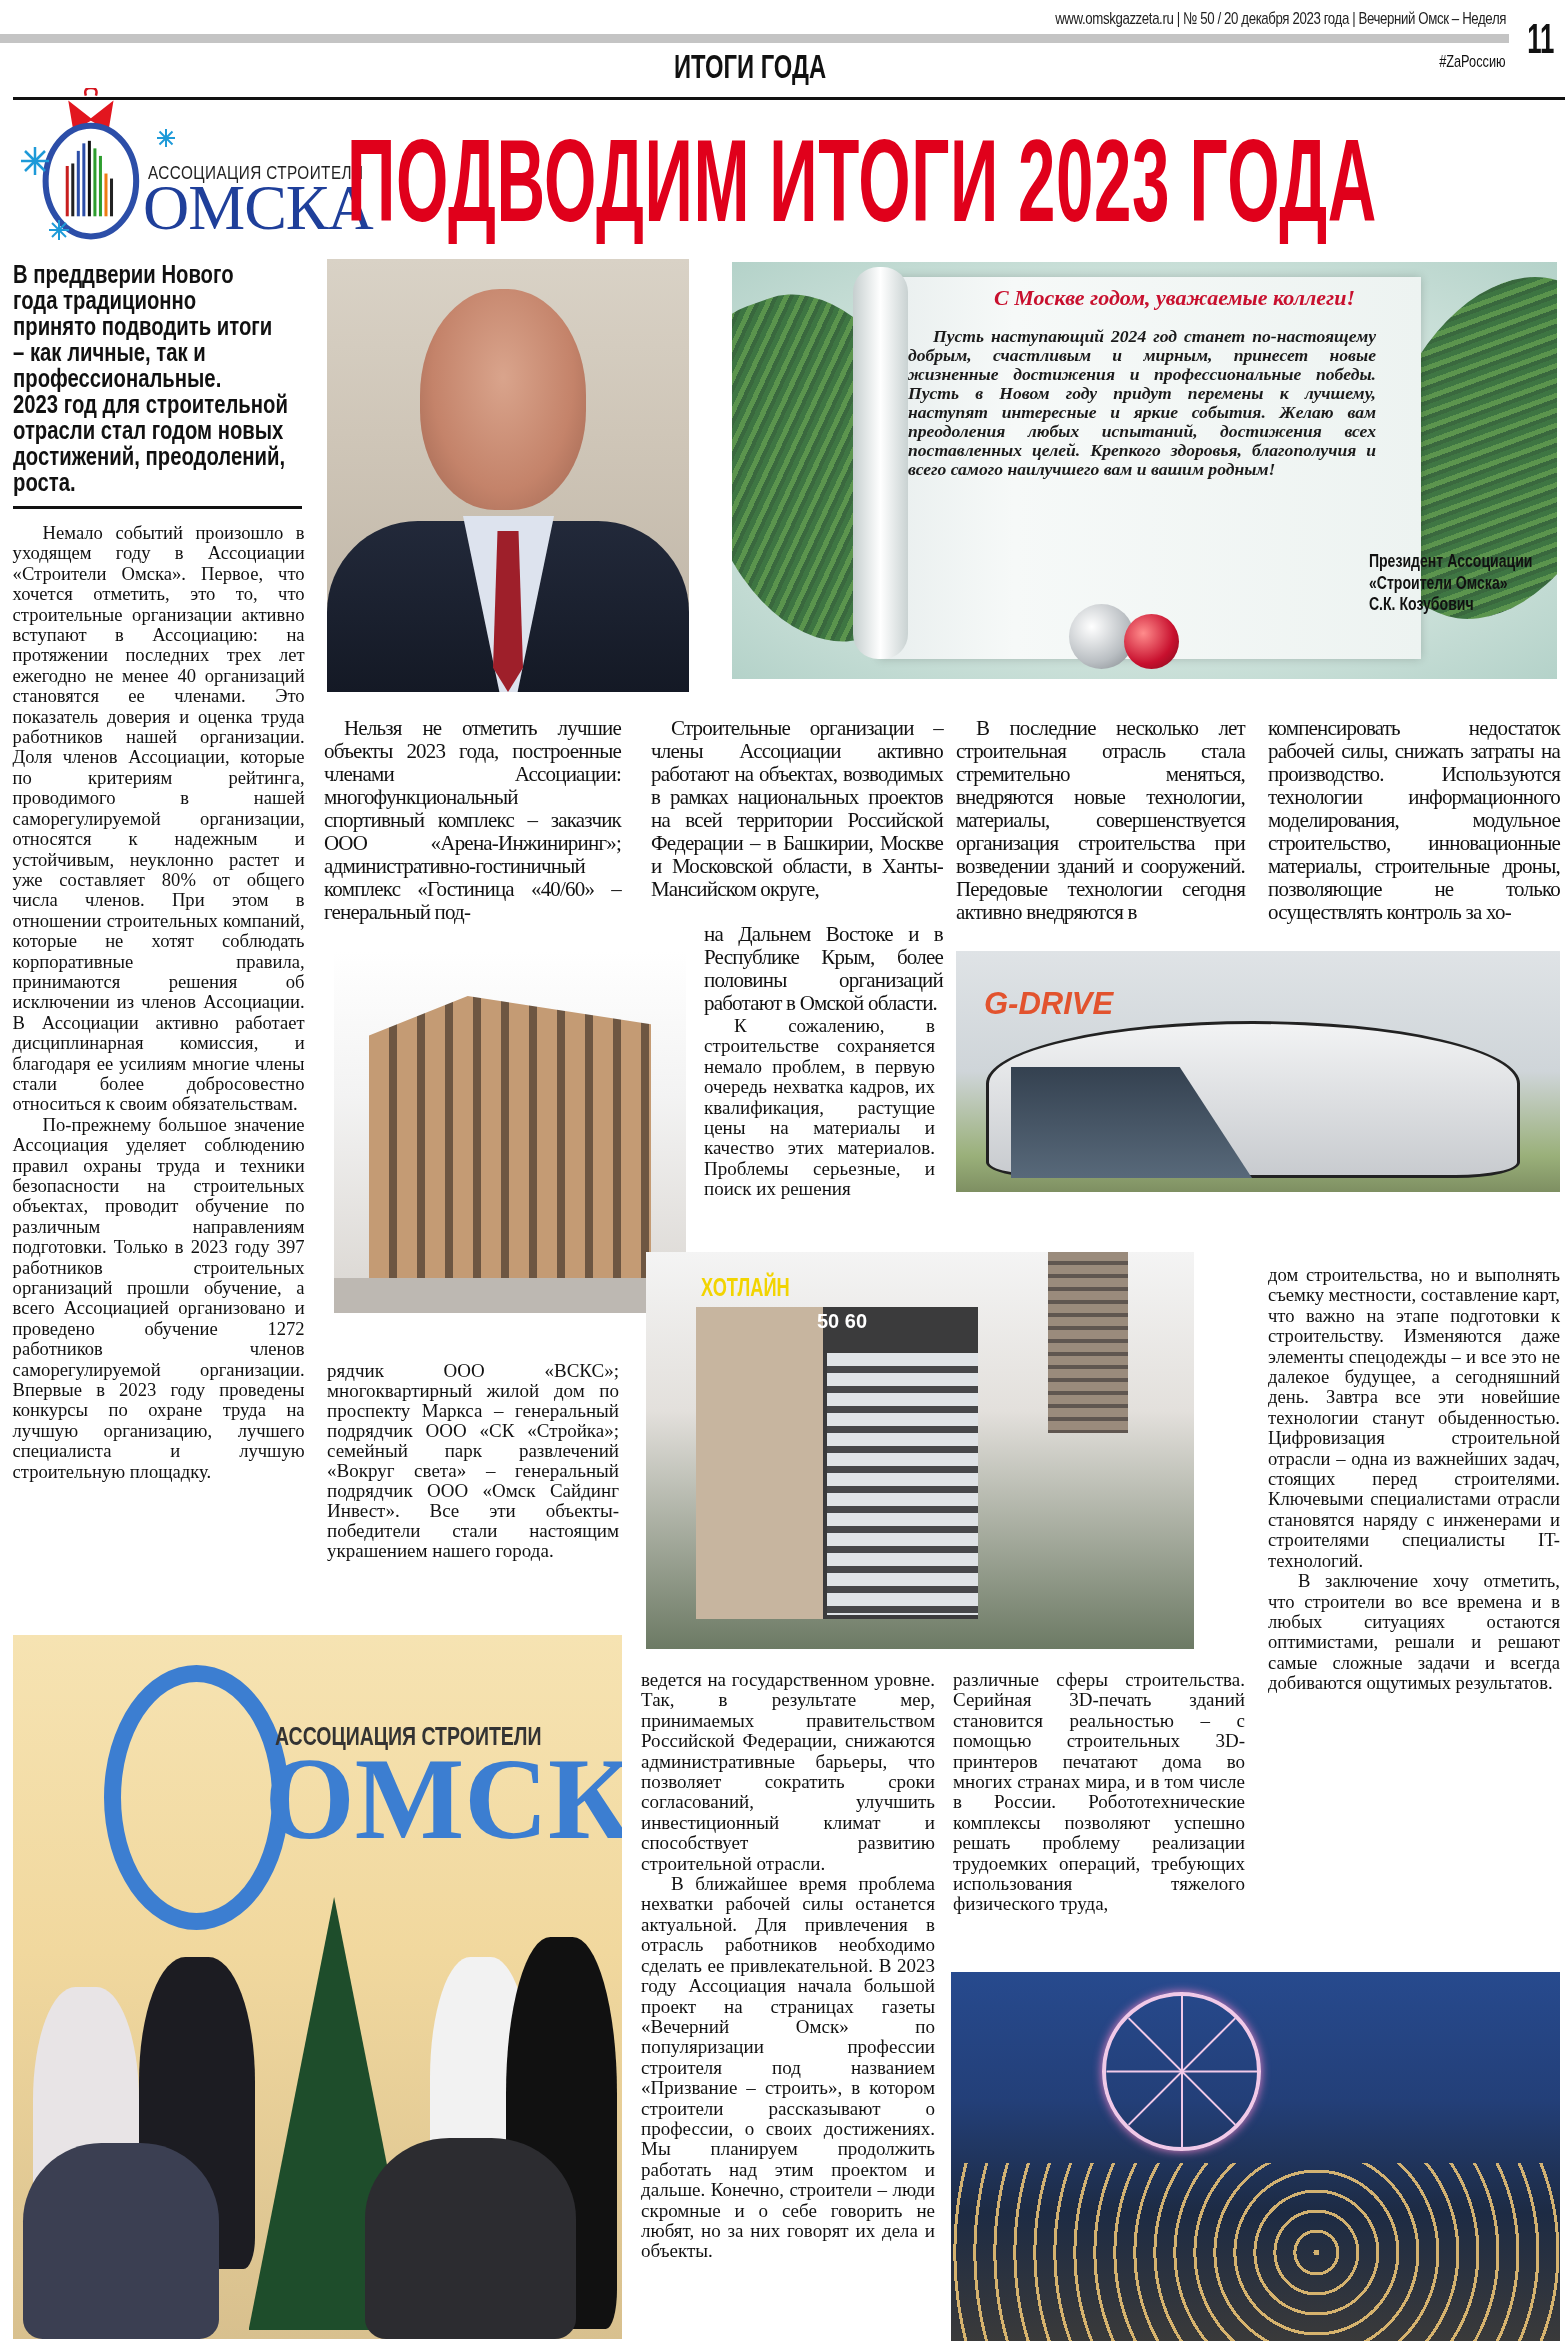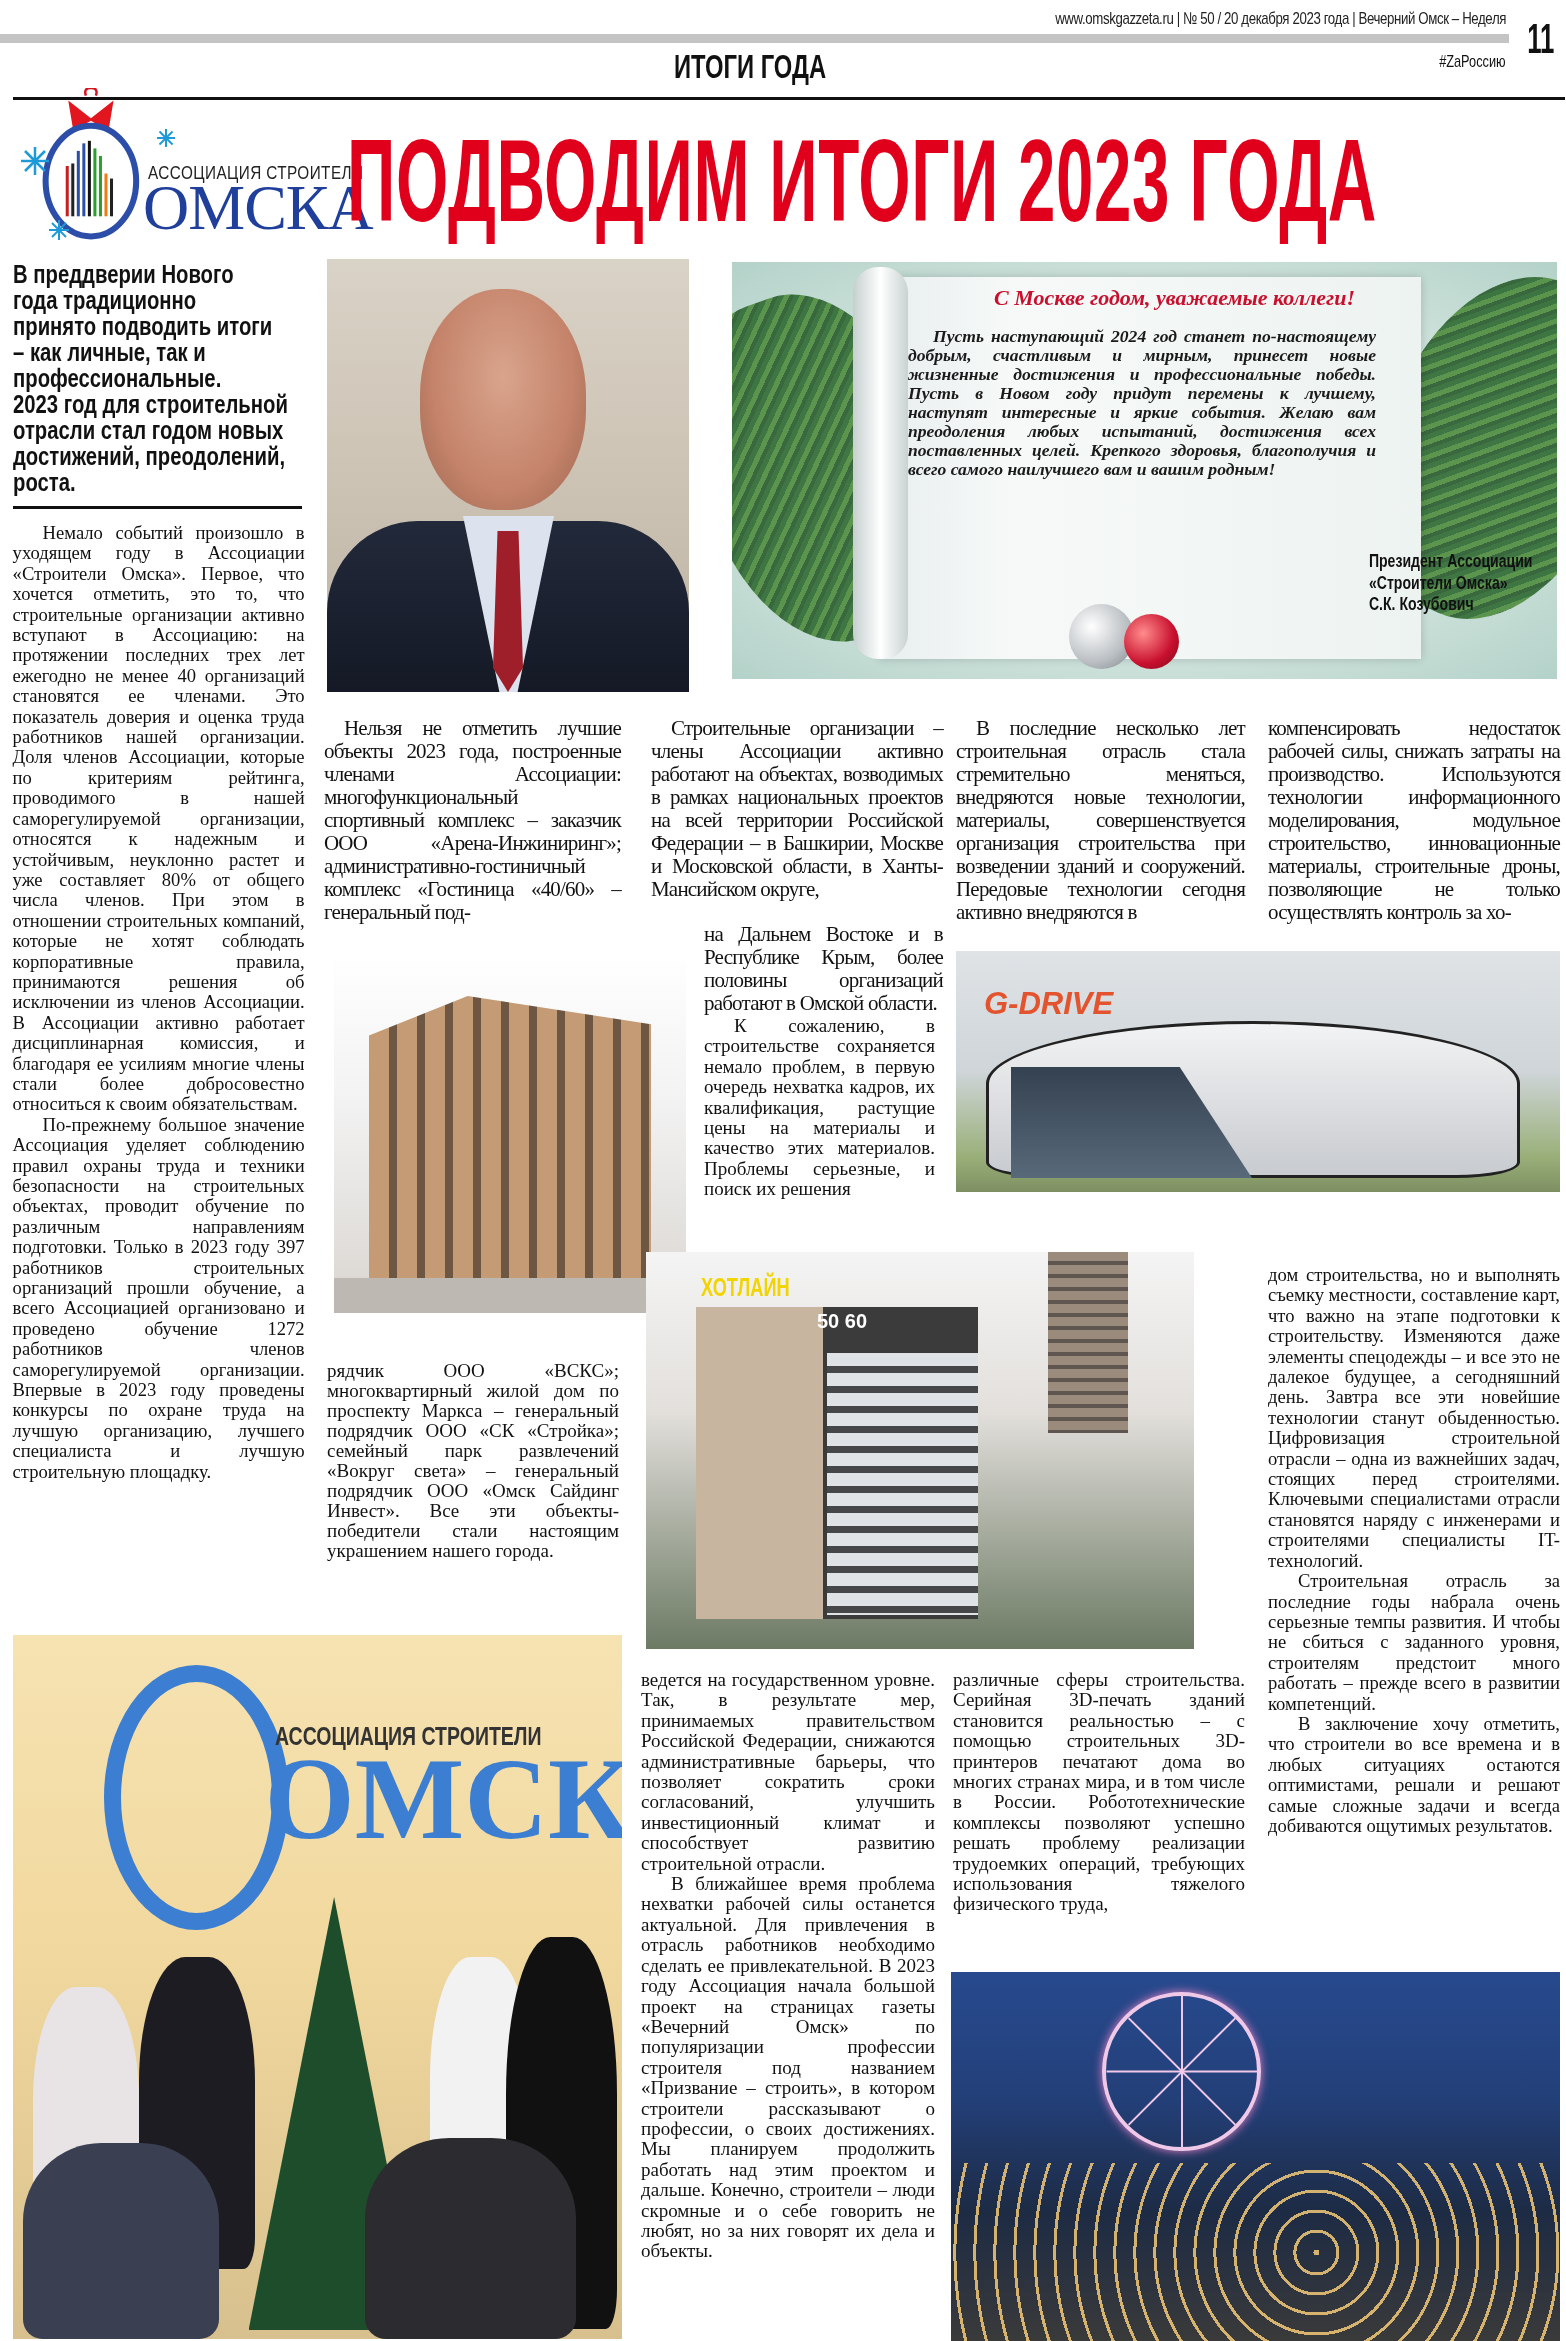--- a/index.html
+++ b/index.html
@@ -208,21 +208,20 @@
 </div>
 <div class="abs col" style="top:1670px;left:953px;width:292px;font-size:19px;line-height:20.4px;">
   <p class="noindent">различные сферы строительства. Серийная 3D-печать зданий становится реальностью – с помощью строительных 3D-принтеров печатают дома во многих странах мира, и в том числе в России. Робототехнические комплексы позволяют успешно решать проблему реализации трудоемких операций, требующих использования тяжелого физического труда,</p>
 </div>
 
 <div class="abs col-serif-cond" style="top:717px;left:1268px;width:292px;">
   <p style="text-indent:0">компенсировать недостаток рабочей силы, снижать затраты на производство. Используются технологии информационного моделирования, модульное строительство, инновационные материалы, строительные дроны, позволяющие не только осуществлять контроль за хо-</p>
 </div>
 <div class="abs col" style="top:1265px;left:1268px;width:292px;">
   <p class="noindent">дом строительства, но и выполнять съемку местности, составление карт, что важно на этапе подготовки к строительству. Изменяются даже элементы спецодежды – и все это не далекое будущее, а сегодняшний день. Завтра все эти новейшие технологии станут обыденностью. Цифровизация строительной отрасли – одна из важнейших задач, стоящих перед строителями. Ключевыми специалистами отрасли становятся наряду с инженерами и строителями специалисты IT-технологий.</p>
-  <p>Строительная отрасль за последние годы набрала очень серьезные темпы развития. И чтобы не сбиться с заданного уровня, строителям предстоит много работать – прежде всего в развитии компетенций.</p>
   <p>В заключение хочу отметить, что строители во все времена и в любых ситуациях остаются оптимистами, решали и решают самые сложные задачи и всегда добиваются ощутимых результатов.</p>
 </div>
 
 <div class="abs photo arena">
   <div class="shell"></div>
   <div class="glass"></div>
   <div class="sign">G-DRIVE</div>
 </div>
 
 <div class="abs photo hotel">

